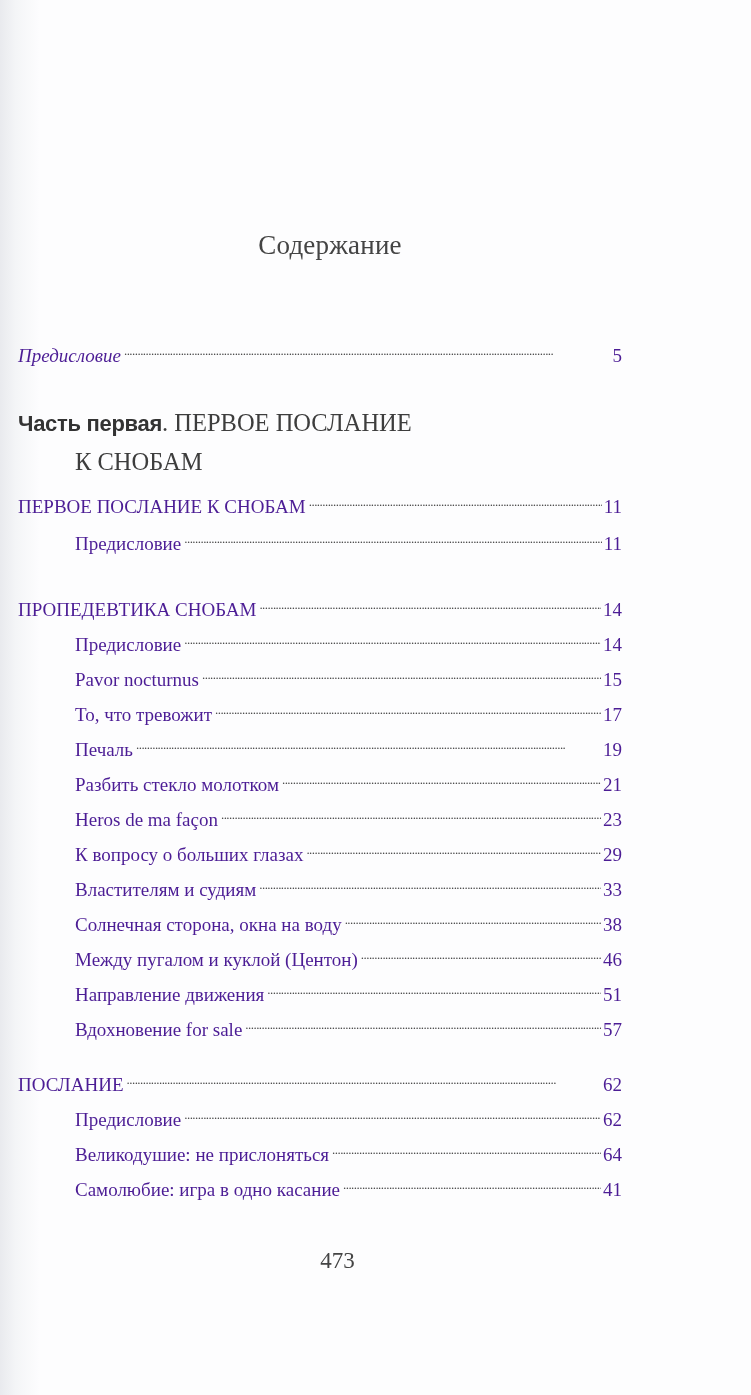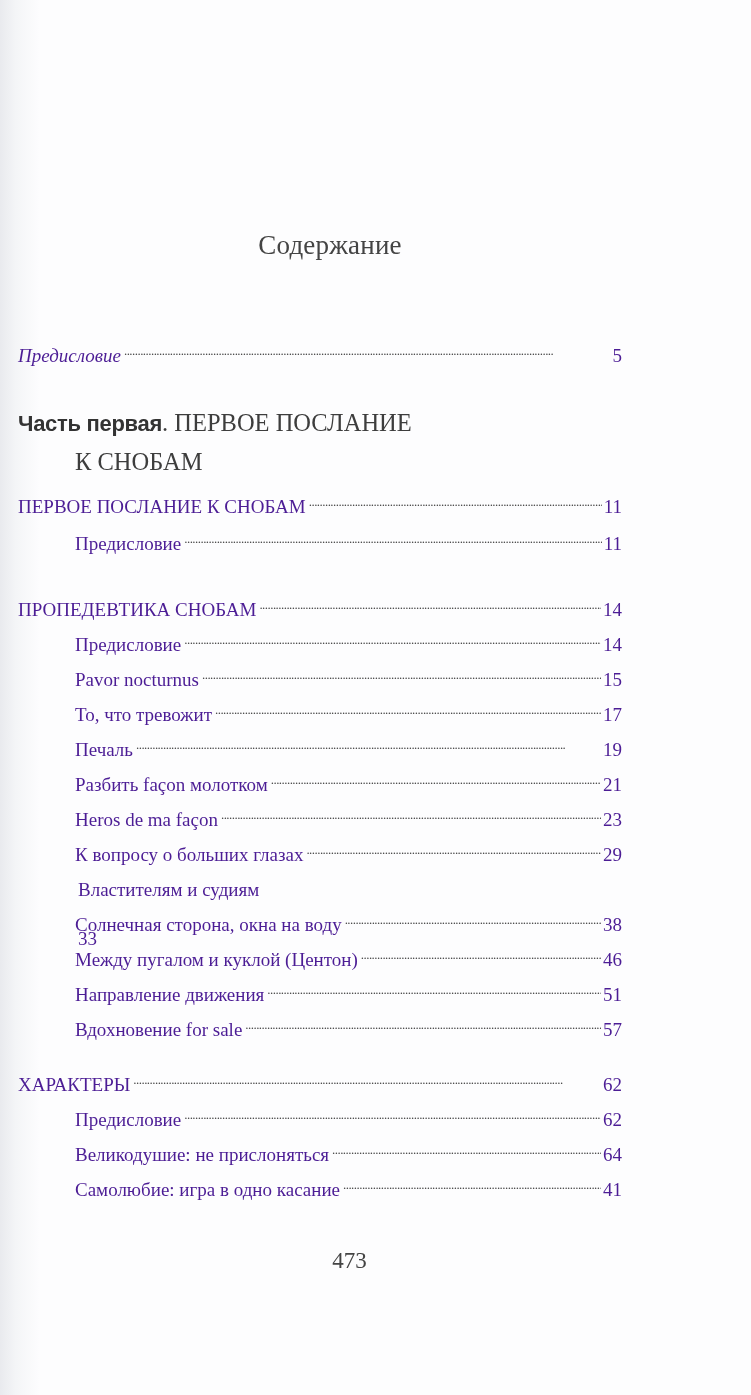--- a/index.html
+++ b/index.html
@@ -44,21 +44,21 @@
   }
   .row .pg { flex: 0 0 auto; text-align: right; }
   .part {
     position: absolute; left: 18px; top: 400px;
     font-size: 24.5px; line-height: 38px; color: #3d3d3d;
   }
   .part .bold { font-weight: bold; font-family: "Liberation Sans", "DejaVu Sans", sans-serif; font-size: 22px; letter-spacing: -0.3px; color: #333; }
   .part .cont { display: block; padding-left: 57px; }
   .folio {
     position: absolute; top: 1244px; left: 0; width: 675px;
-    text-align: center; font-size: 23px; color: #444; padding-left: 12px;
+    text-align: center; font-size: 23px; color: #444;
   }
 </style>
 </head>
 <body>
 
 <div class="gutter"></div>
 
 <div class="page">
 
   <div class="toc-title">Содержание</div>
@@ -104,35 +104,35 @@
     <span class="label">То, что тревожит</span>
     <span class="dots"></span>
     <span class="pg">17</span>
   </div>
   <div class="row indent" style="top:731px;">
     <span class="label">Печаль</span>
     <span class="dots"></span>
     <span class="pg">19</span>
   </div>
   <div class="row indent" style="top:766px;">
-    <span class="label">Разбить façon молотком</span>
+    <span class="label">Разбить стекло молотком</span>
     <span class="dots"></span>
     <span class="pg">21</span>
   </div>
   <div class="row indent" style="top:801px;">
     <span class="label">Heros de ma façon</span>
     <span class="dots"></span>
     <span class="pg">23</span>
   </div>
   <div class="row indent" style="top:836px;justify-content:space-between;">
     <span class="label">К вопросу о больших глазах</span>
     <span class="dots"></span>
     <span class="pg">29</span>
   </div>
-  <div class="row indent" style="top:871px;flex-direction:column;">
+  <div class="row indent" style="top:871px;">
     <span class="label">Властителям и судиям</span>
     <span class="dots"></span>
     <span class="pg">33</span>
   </div>
   <div class="row indent" style="top:906px;">
     <span class="label">Солнечная сторона, окна на воду</span>
     <span class="dots"></span>
     <span class="pg">38</span>
   </div>
   <div class="row indent" style="top:941px;">
@@ -145,21 +145,21 @@
     <span class="dots"></span>
     <span class="pg">51</span>
   </div>
   <div class="row indent" style="top:1011px;">
     <span class="label">Вдохновение for sale</span>
     <span class="dots"></span>
     <span class="pg">57</span>
   </div>
 
   <div class="row" style="top:1066px;">
-    <span class="label">ХАРАКТЕРЫ</span>
+    <span class="label">ПОСЛАНИЕ</span>
     <span class="dots"></span>
     <span class="pg">62</span>
   </div>
   <div class="row indent" style="top:1101px;">
     <span class="label">Предисловие</span>
     <span class="dots"></span>
     <span class="pg">62</span>
   </div>
   <div class="row indent" style="top:1136px;">
     <span class="label">Великодушие: не прислоняться</span>

